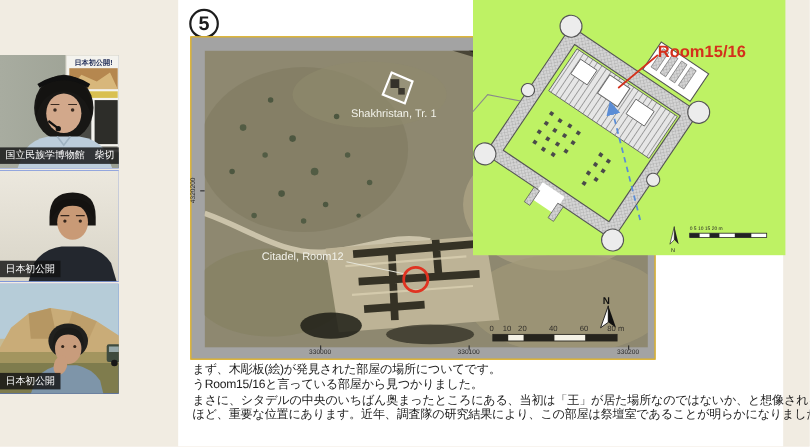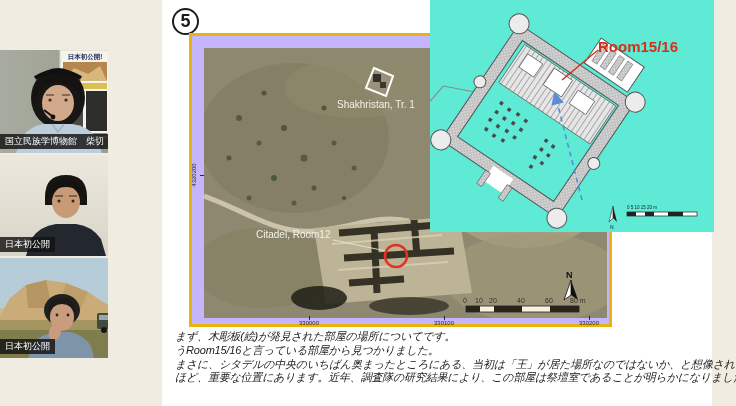--- a/index.html
+++ b/index.html
@@ -23,38 +23,38 @@
   #slide { position:absolute; left:162px; top:0; width:550px; height:406px; background:#ffffff; }
 
   #slide-number {
     position:absolute; left:10px; top:8px; width:27px; height:27px;
     border:2px solid #1d1d1d; border-radius:50%;
     font-size:18px; font-weight:bold; color:#1d1d1d;
     display:flex; align-items:center; justify-content:center;
   }
 
   #figure-frame {
-    position:absolute; left:27px; top:33px; width:423px; height:294px;
-    border:3px solid #eab308; background:#c4b5fd;
+    position:absolute; left:11px; top:33px; width:423px; height:294px;
+    border:1px solid #eab308; background:#a3a3a3;
   }
   #satellite-map { position:absolute; left:12px; top:12px; }
 
   .coord-x { position:absolute; top:284px; font-size:6px; color:#2a2a2a; transform:translateX(-50%); }
   .tick-x  { position:absolute; top:280px; width:1px; height:4px; background:#2a2a2a; }
   .tick-y  { position:absolute; left:8px; top:139px; width:4px; height:1px; background:#2a2a2a; }
   .coord-y {
     position:absolute; left:-24px; top:135px; width:54px; height:8px;
     font-size:6px; color:#2a2a2a; text-align:center;
     transform:rotate(-90deg);
   }
 
-  #plan-box { position:absolute; left:268px; top:0; width:284px; height:232px; background:#5eead4; }
+  #plan-box { position:absolute; left:268px; top:0; width:284px; height:232px; background:#bef264; }
 
   #body-text { position:absolute; left:13px; top:330px; width:534px; color:#1b1b1b; }
-  #body-text .line { font-size:11px; line-height:13.8px; letter-spacing:-0.2px; white-space:nowrap;font-style:italic; }
+  #body-text .line { font-size:11px; line-height:13.8px; letter-spacing:-0.2px; white-space:nowrap; }
 </style>
 </head>
 <body>
 
 <div class="screen">
 
   <div class="video" id="video-1">
     <svg width="133" height="103" viewBox="0 0 133 103">
       <defs>
         <linearGradient id="wall1" x1="0" y1="0" x2="1" y2="0">

